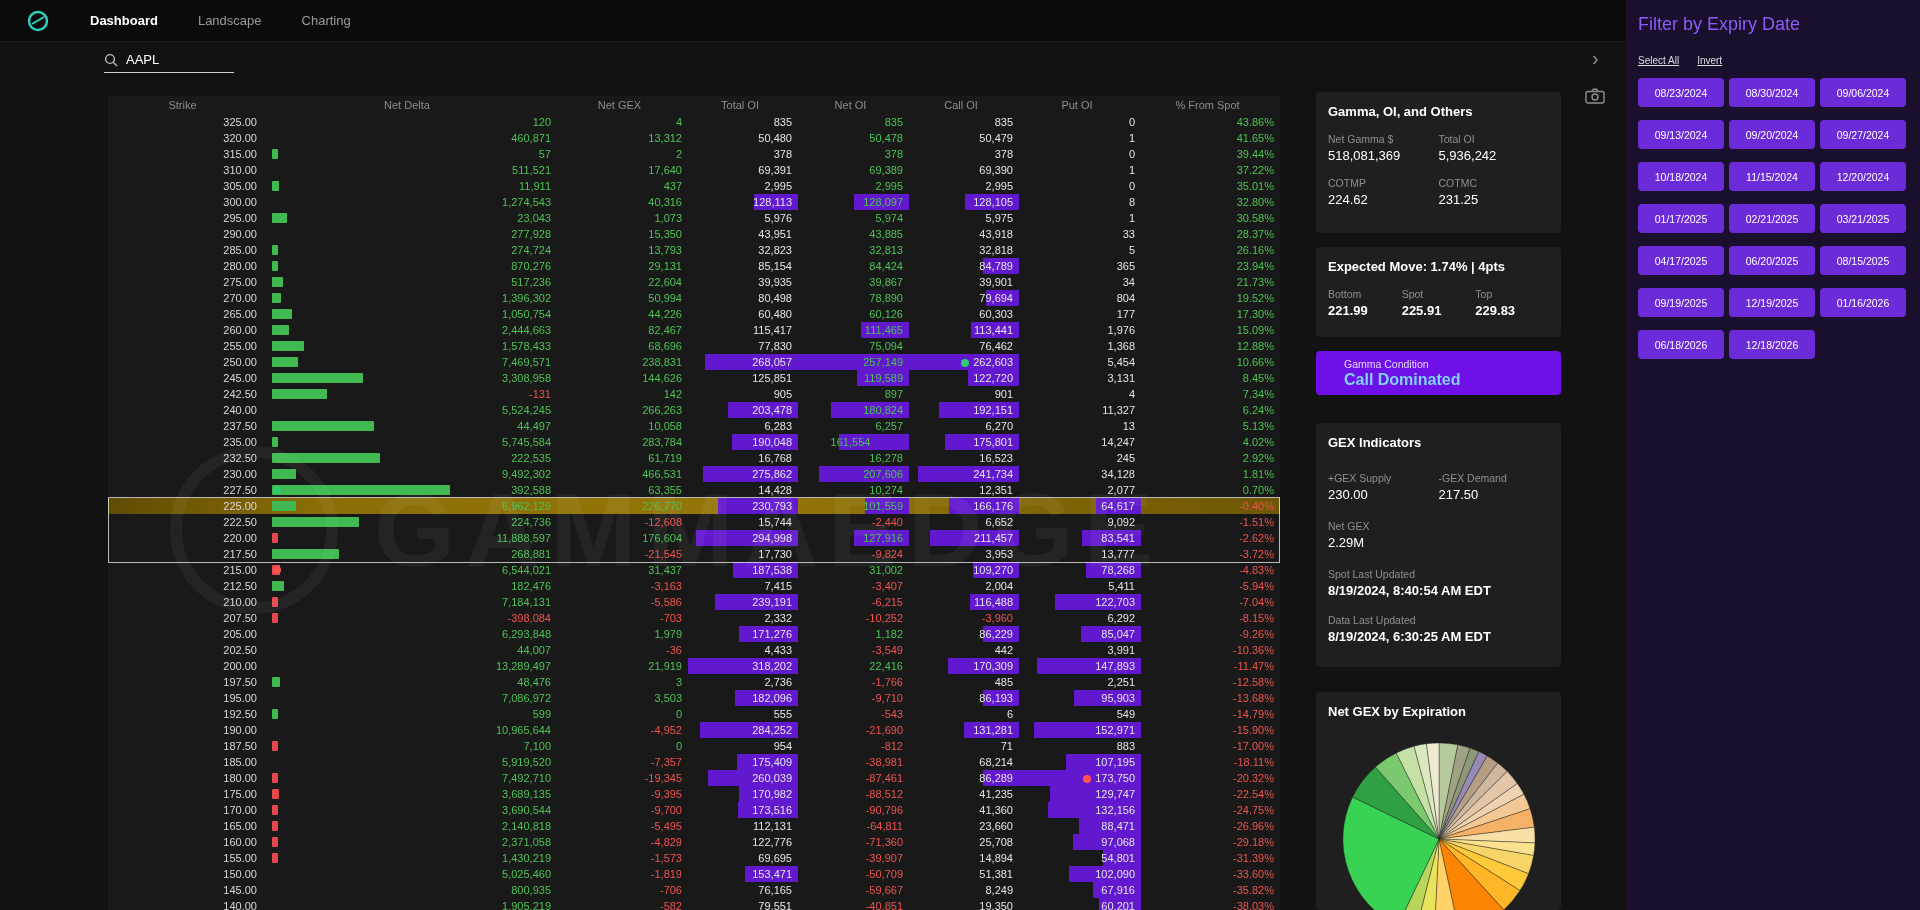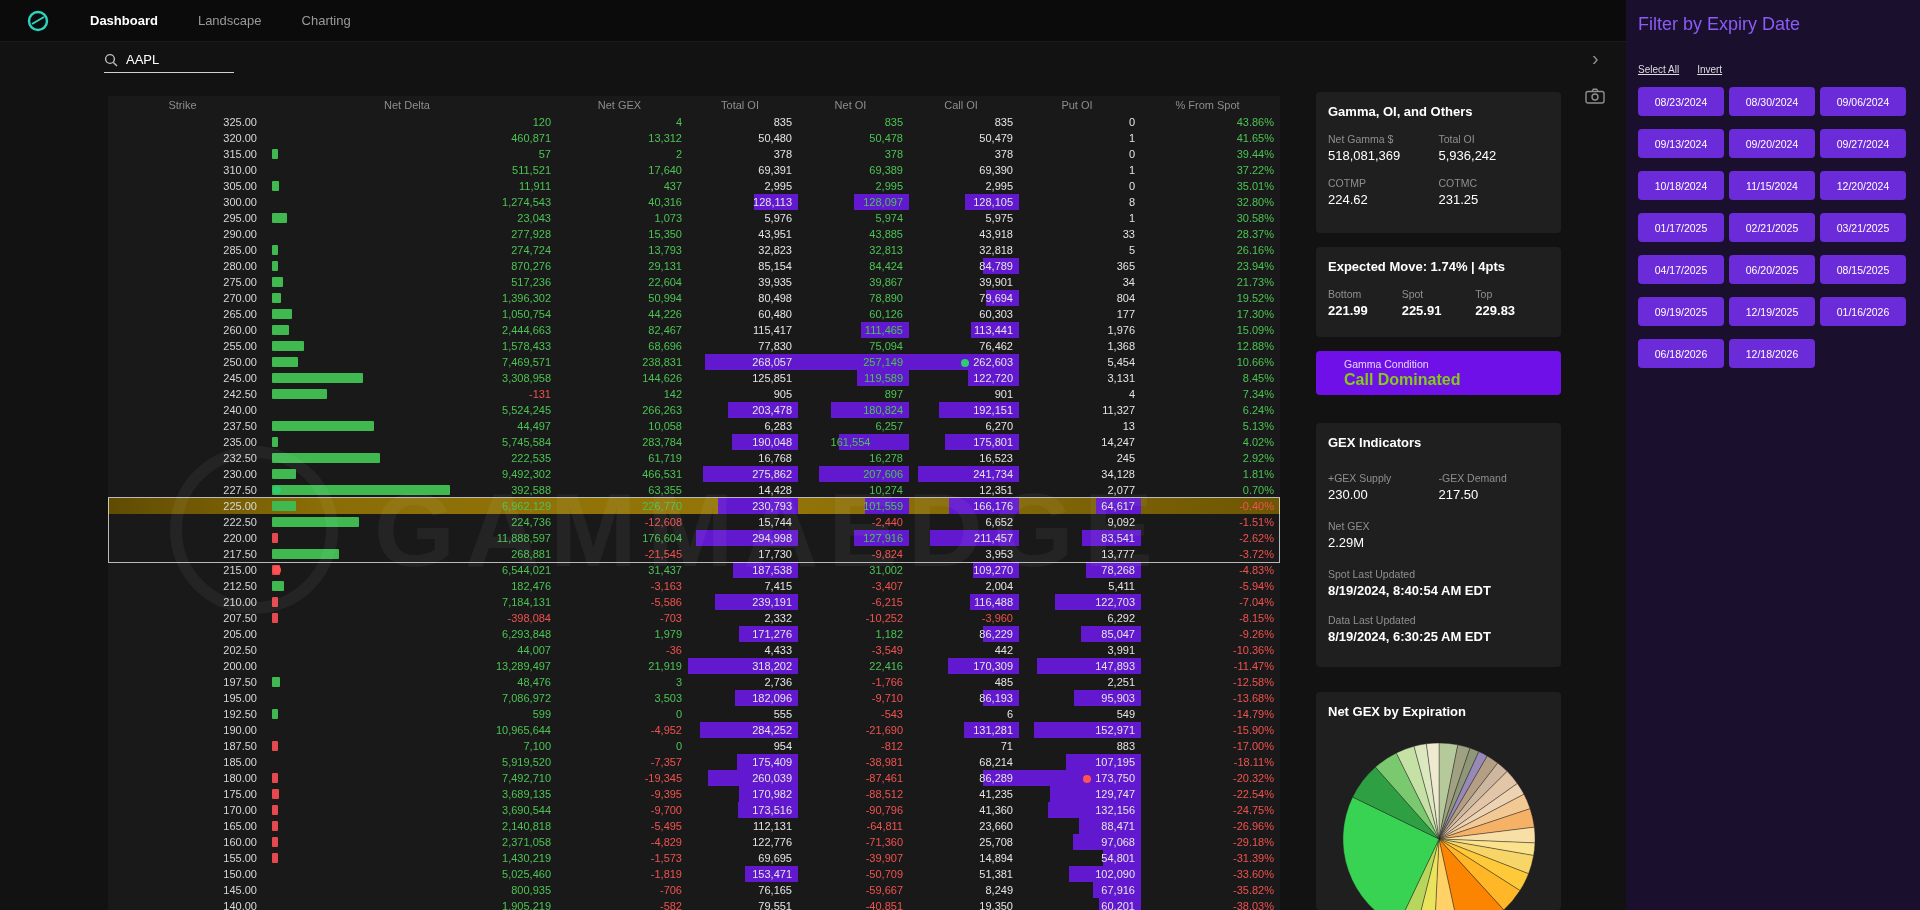--- a/index.html
+++ b/index.html
@@ -51,35 +51,35 @@
   .card h3 { font-size:13px; font-weight:bold; color:#ffffff; }
   .lbl { font-size:10.5px; color:#8f8f8f; }
   .val { font-size:13px; color:#ffffff; margin-top:3px; }
   .valb { font-size:13px; color:#ffffff; font-weight:bold; margin-top:3px; }
   .grid2 { display:grid; grid-template-columns:1fr 1fr; margin-top:14px; }
   .grid3 { display:grid; grid-template-columns:1fr 1fr 1fr; margin-top:14px; }
   #card-gamma { top:92px;  height:141px; }
   #card-em    { top:247px; height:90px; }
   #card-cond  { top:351px; height:44px; background:var(--gamma-condition-bg); padding:7px 28px; }
   #card-cond .lbl { color:#e4d6ff; }
-  #card-cond .cv { font-size:16px; font-weight:bold; color:#84cc16; margin-top:1px; }
+  #card-cond .cv { font-size:16px; font-weight:bold; color:#7dd3fc; margin-top:1px; }
   #card-gex   { top:423px; height:244px; }
   #card-pie   { top:692px; height:218px; overflow:hidden; }
   #pie-svg { display:block; margin:22px auto 0; }
 
   
   #collapse-btn { position:absolute; left:1592px; top:48px; color:#8f8f8f; font-size:20px; line-height:20px;
     z-index:15; cursor:pointer; }
   #camera-btn { position:absolute; left:1585px; top:88px; z-index:15; cursor:pointer; }
 
   
   #expiry { position:absolute; left:1626px; top:0; width:294px; height:910px; background:#1b0f2e;
     z-index:25; padding:14px 0 0 12px; }
   #expiry h2 { font-size:18px; font-weight:normal; color:#8b5cf6; }
-  #expiry-links { margin-top:29px; display:flex; gap:18px; }
+  #expiry-links { margin-top:20px; display:flex; gap:18px; }
   #expiry-links span { font-size:10px; color:#dddddd; text-decoration:underline; cursor:pointer; }
   #expiry-grid { margin-top:12px; display:grid; grid-template-columns:repeat(3,86px); gap:13px 5px; }
   #expiry-grid button { height:29px; background:var(--accent-purple); border:none; border-radius:4px;
     color:#ffffff; font-size:10.5px; font-family:inherit; cursor:pointer; }
 </style>
 </head>
 <body>
 
 <div id="nav">
   <svg class="logo" viewBox="0 0 24 24">

